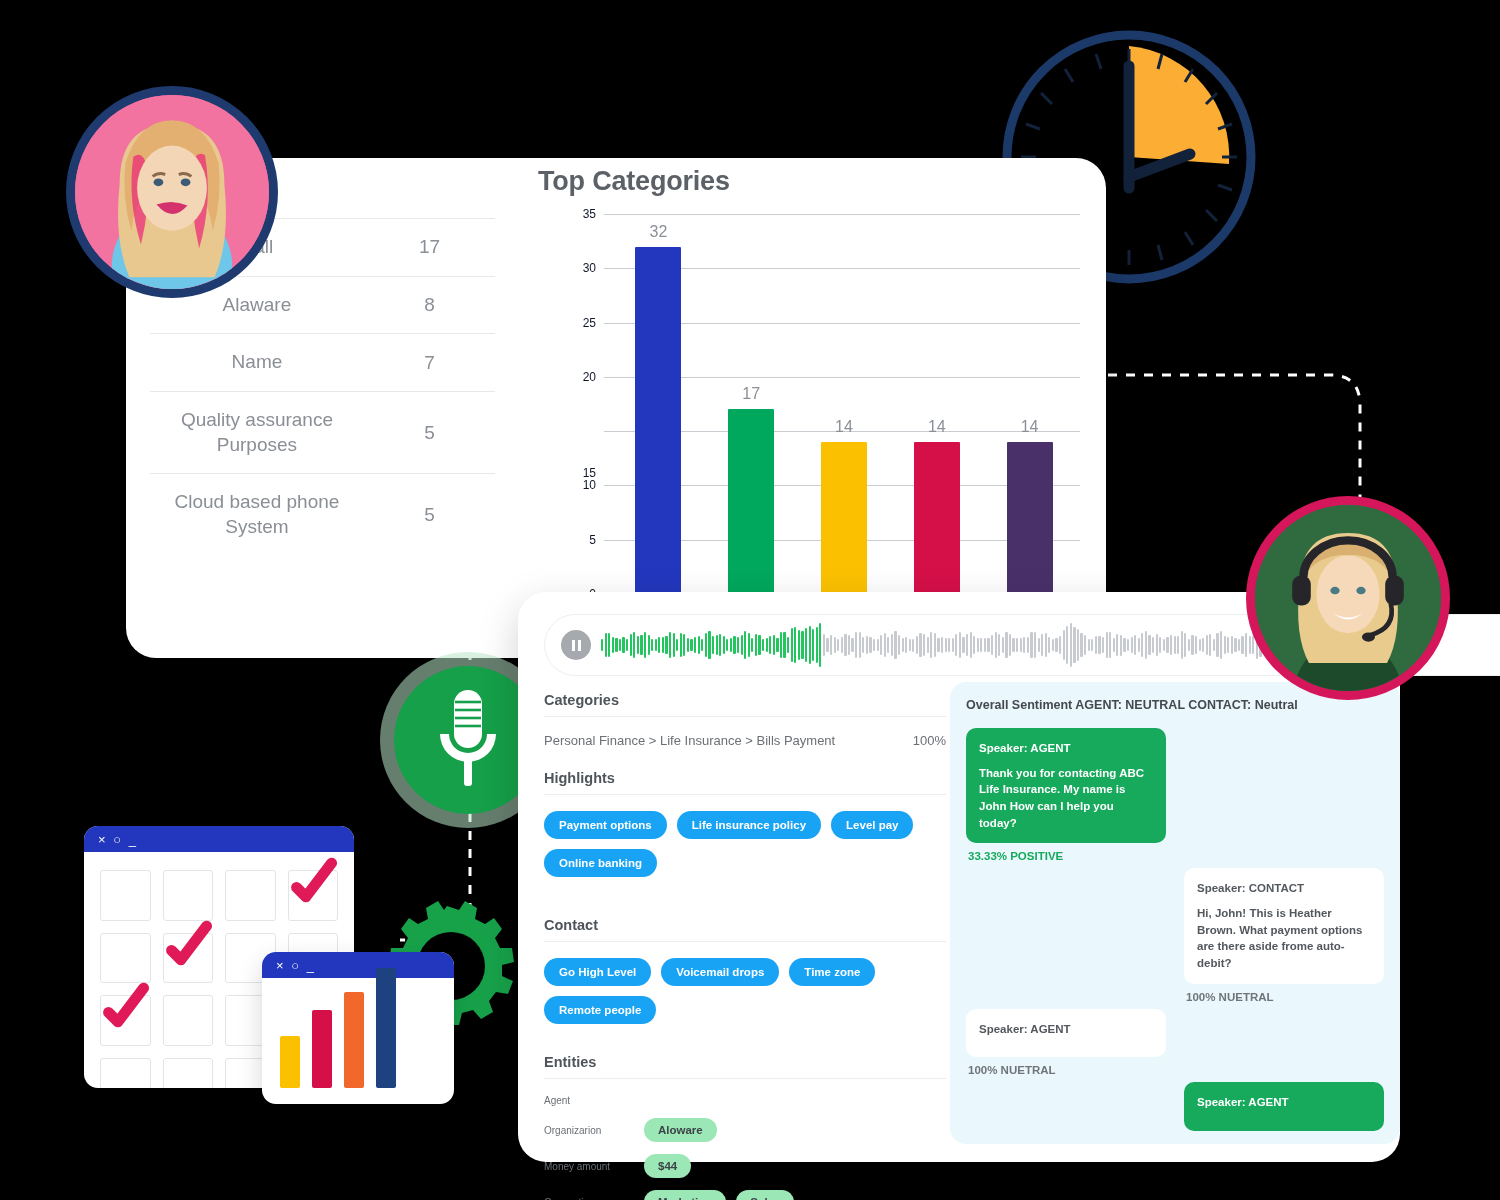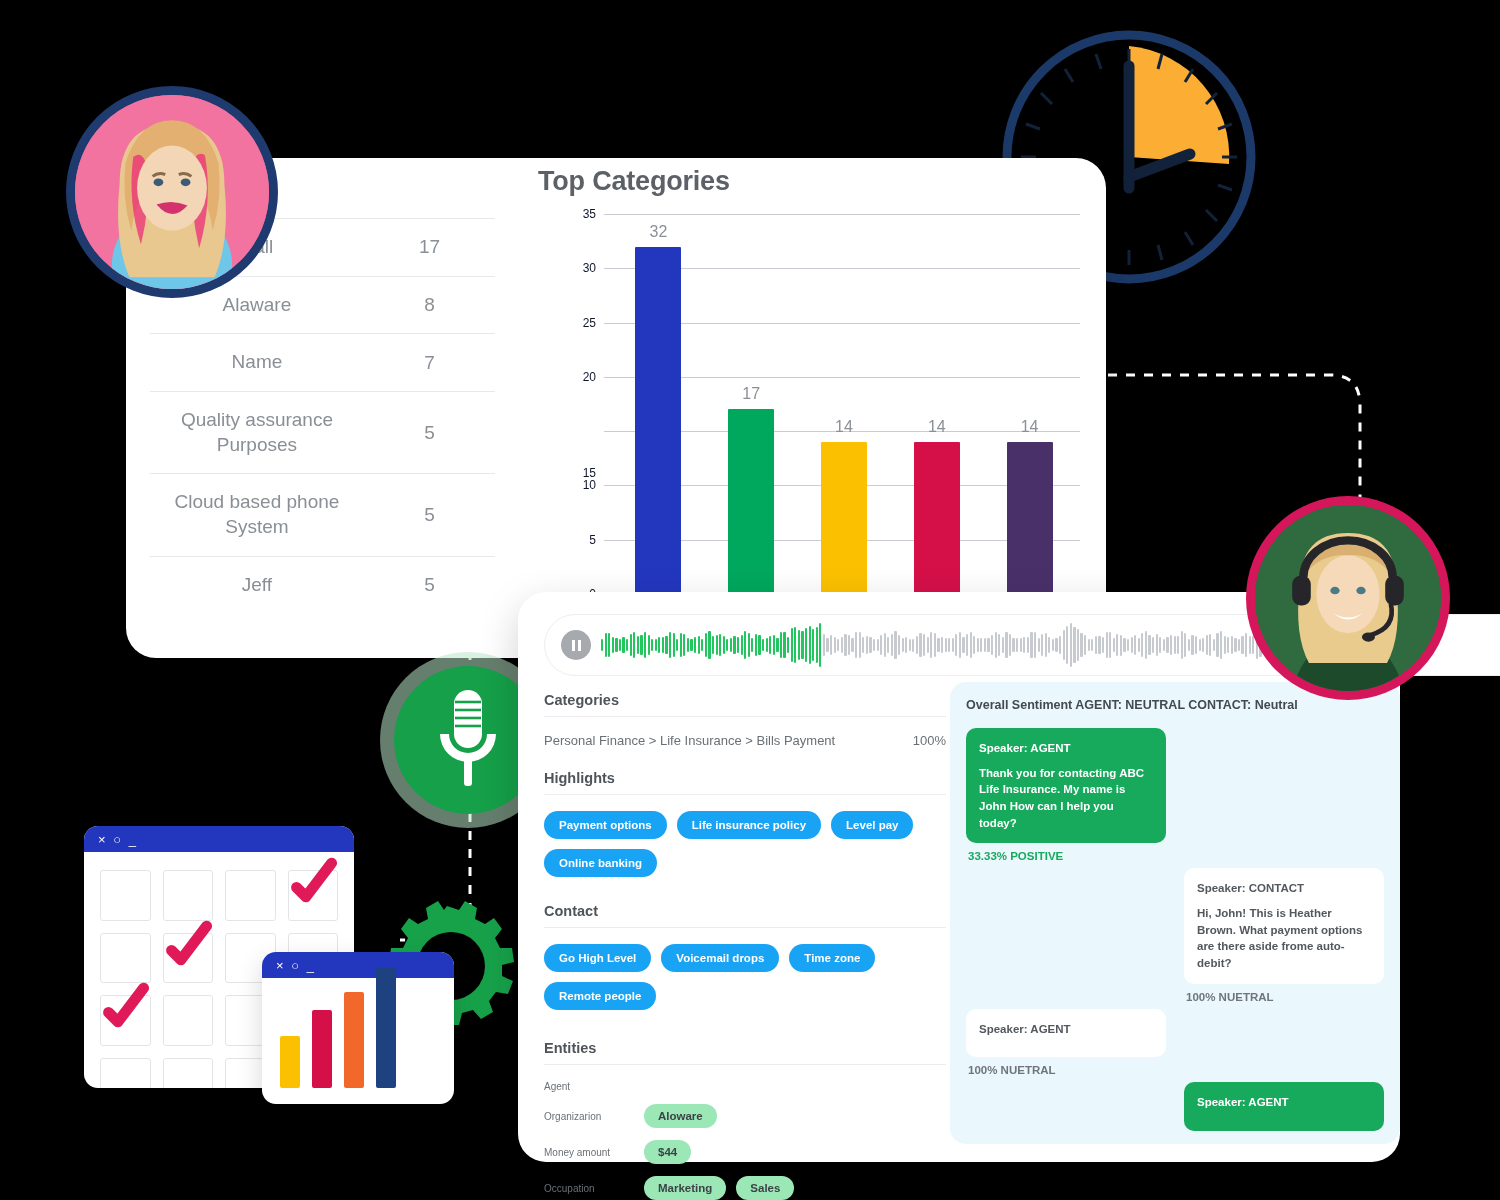--- a/index.html
+++ b/index.html
@@ -152,24 +152,20 @@
             <tr>
               <td class="lbl">Name</td>
               <td class="val">7</td>
             </tr>
             <tr>
               <td class="lbl">Quality assurance Purposes</td>
               <td class="val">5</td>
             </tr>
             <tr>
               <td class="lbl">Cloud based phone System</td>
-              <td class="val">5</td>
-            </tr>
-            <tr>
-              <td class="lbl">Jeff</td>
               <td class="val">5</td>
             </tr>
           </tbody>
       </table>
     </div>
 
     <div id="chart">
       <h2>Top Categories</h2>
       <div id="plot">
         <div id="grid-layer">
@@ -490,21 +486,21 @@
     <div id="analysis">
       <div class="sec-title">Categories</div>
       <div class="sec-rule"></div>
       <div class="cat-row">
         <span>Personal Finance &gt; Life Insurance &gt; Bills Payment</span>
         <span>100%</span>
       </div>
 
       <div class="sec-title">Highlights</div>
       <div class="sec-rule"></div>
-      <div class="pillrow" id="highlight-pills" style="margin-bottom:26px">
+      <div class="pillrow" id="highlight-pills" style="margin-bottom:40px">
           <div class="pill">Payment options</div>
           <div class="pill">Life insurance policy</div>
           <div class="pill">Level pay</div>
           <div class="pill">Online banking</div>
         </div>
 
       <div class="sec-title">Contact</div>
       <div class="sec-rule"></div>
       <div class="pillrow" id="contact-pills" style="margin-bottom:30px">
           <div class="pill">Go High Level</div>

